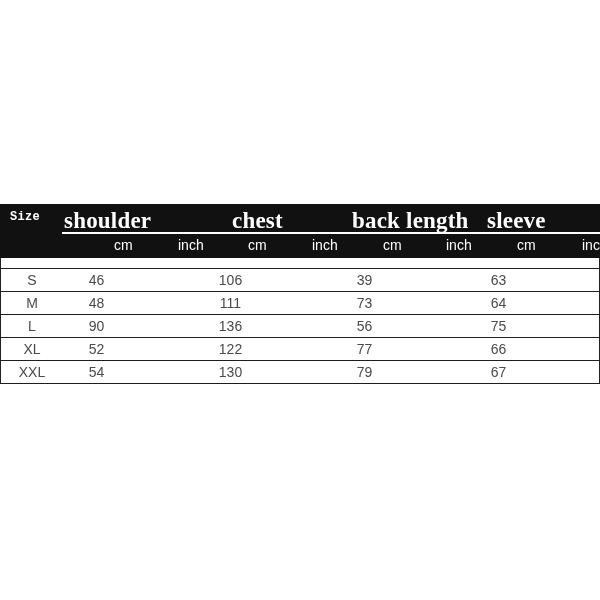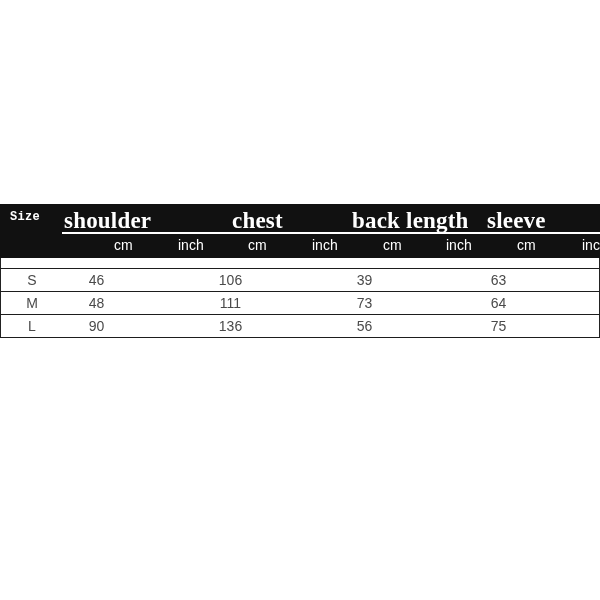--- a/index.html
+++ b/index.html
@@ -195,18 +195,40 @@
         <td class="c-val">90</td>
         <td class="c-pad"></td>
         <td class="c-val">136</td>
         <td class="c-pad"></td>
         <td class="c-val">56</td>
         <td class="c-pad"></td>
         <td class="c-val">75</td>
         <td class="c-pad"></td>
       </tr>
 
-
+      <tr>
+        <td class="c-size">XL</td>
+        <td class="c-val">52</td>
+        <td class="c-pad"></td>
+        <td class="c-val">122</td>
+        <td class="c-pad"></td>
+        <td class="c-val">77</td>
+        <td class="c-pad"></td>
+        <td class="c-val">66</td>
+        <td class="c-pad"></td>
+      </tr>
+
+      <tr>
+        <td class="c-size">XXL</td>
+        <td class="c-val">54</td>
+        <td class="c-pad"></td>
+        <td class="c-val">130</td>
+        <td class="c-pad"></td>
+        <td class="c-val">79</td>
+        <td class="c-pad"></td>
+        <td class="c-val">67</td>
+        <td class="c-pad"></td>
+      </tr>
 
     </tbody>
   </table>
 
 </div>
 
 </body></html>

